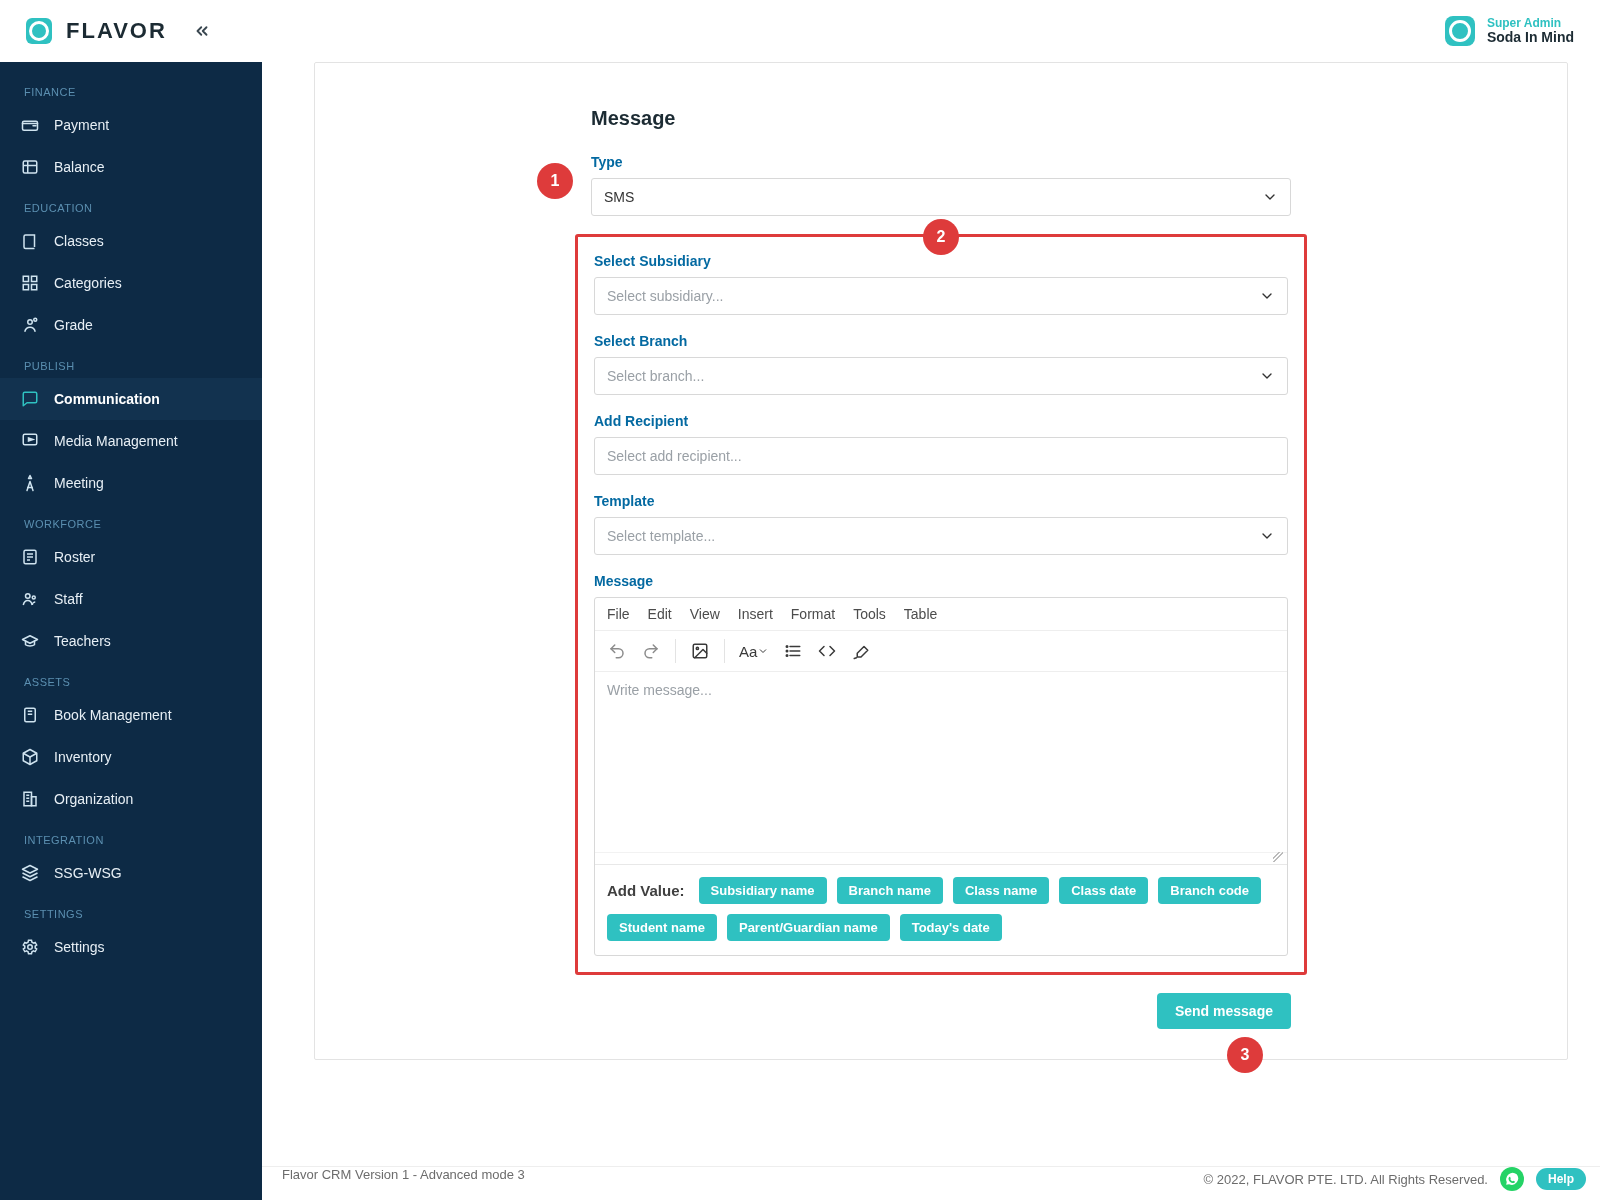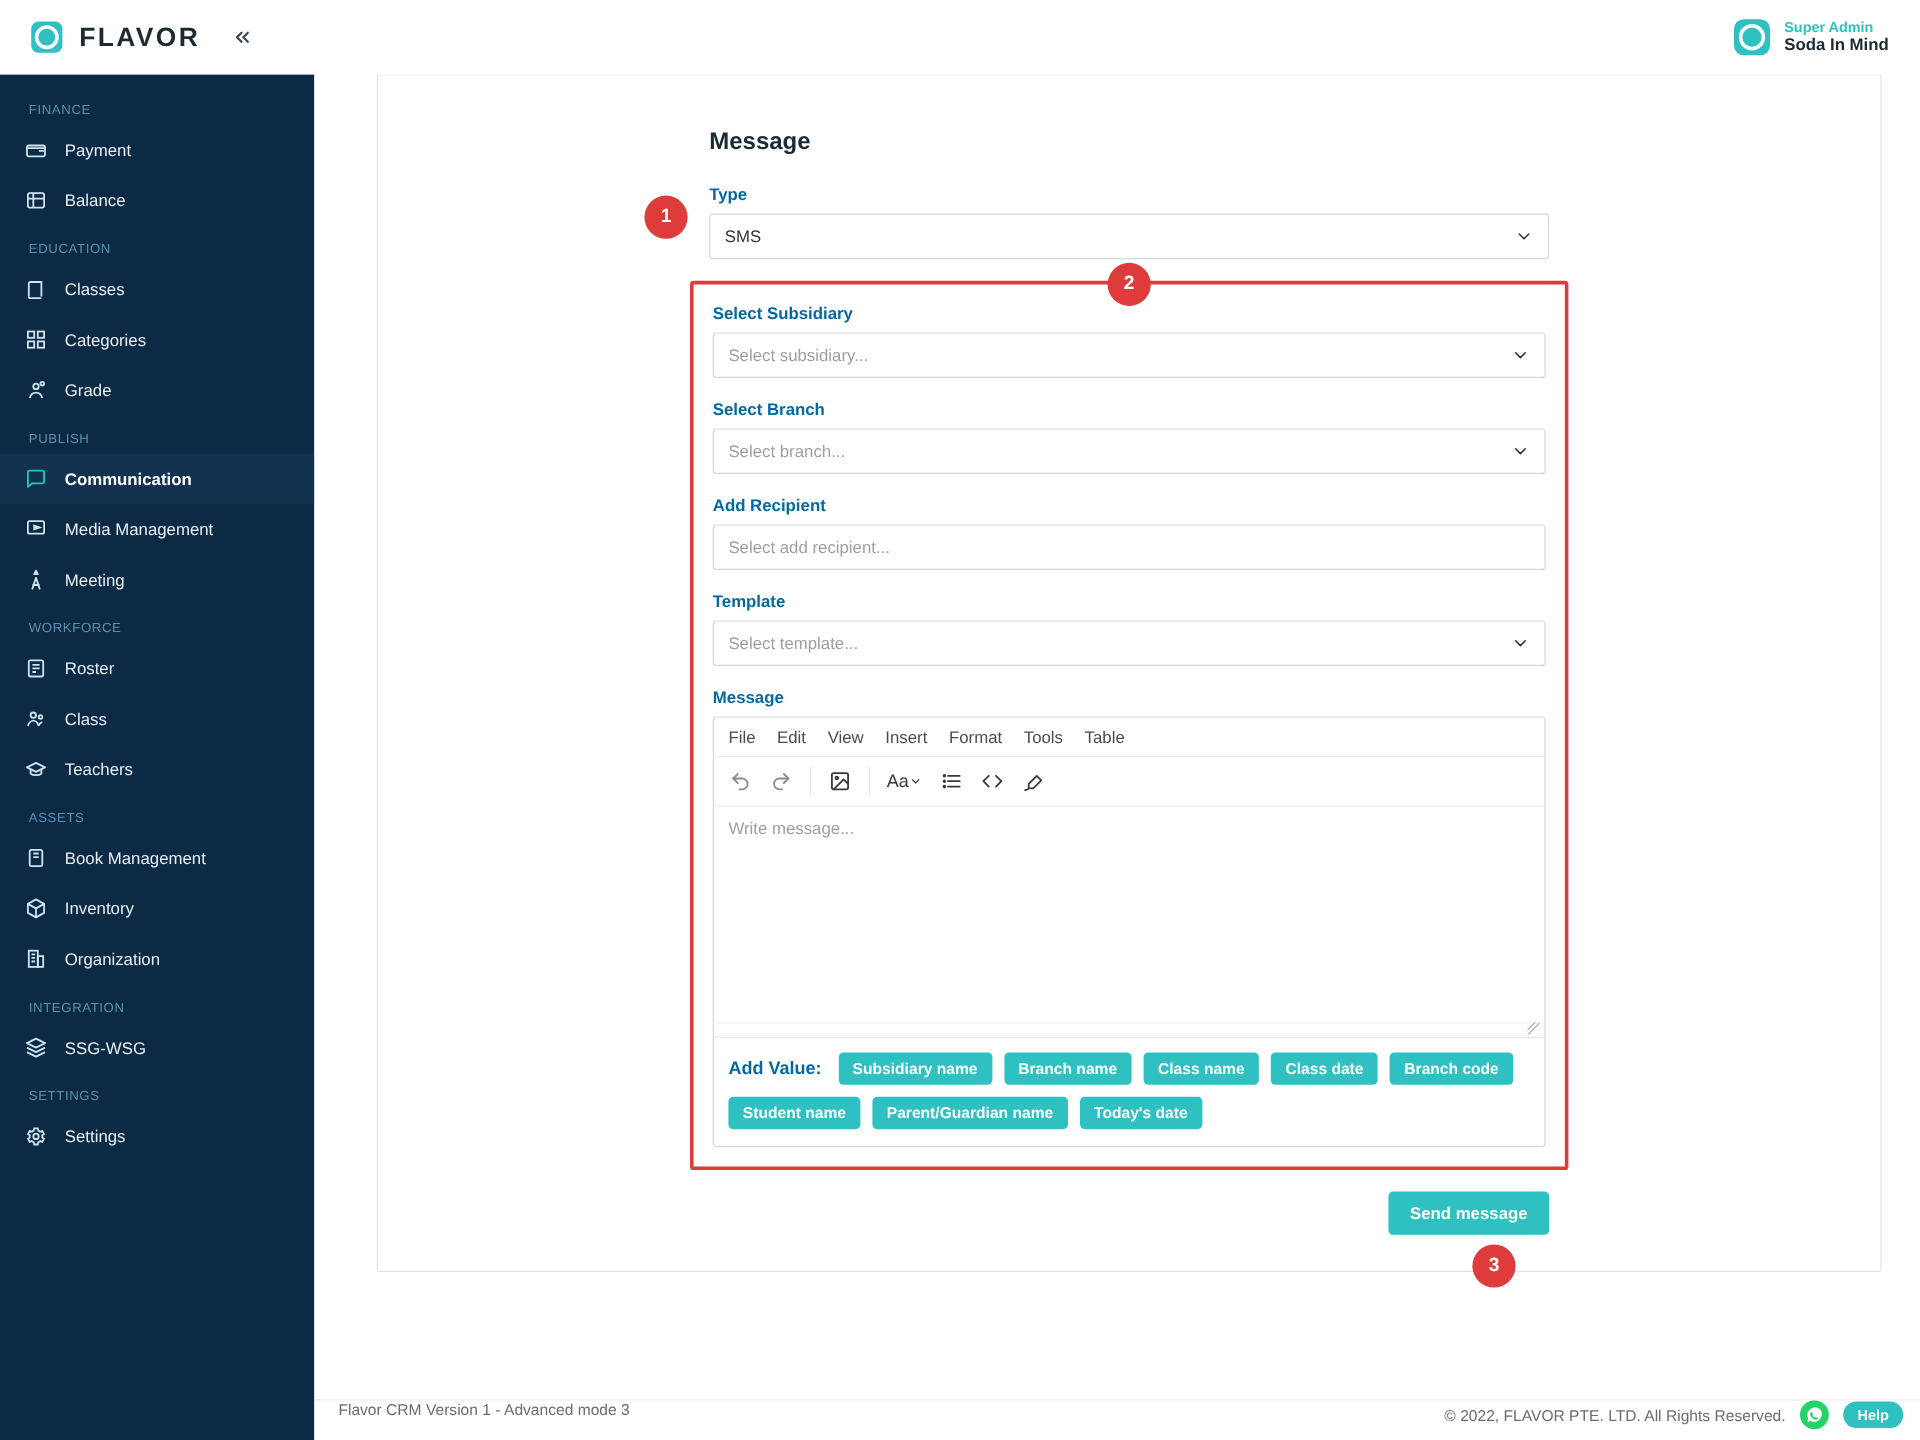--- a/index.html
+++ b/index.html
@@ -244,21 +244,21 @@
   .add-value {
     border-top: 1px solid #e8e8e8;
     padding: 12px 12px 14px 12px;
     display: flex;
     flex-wrap: wrap;
     align-items: center;
     gap: 10px;
   }
   .add-value .label {
     font-weight: 700;
-    color: #0369a1;
+    color: #404040;
     margin-right: 4px;
     font-size: 15px;
   }
   .chip {
     background: var(--teal);
     color: #fff;
     border-radius: 4px;
     padding: 6px 12px;
     font-size: 13px;
     font-weight: 600;
@@ -434,21 +434,21 @@
     </div>
     <div class="nav-item">
       <span class="icon-slot">
         <svg width="18" height="18" viewBox="0 0 24 24" fill="none" stroke="currentColor" stroke-width="2">
           <circle cx="9" cy="8" r="3"></circle>
           <circle cx="17" cy="10" r="2"></circle>
           <path d="M3 20c1-4 4-6 6-6s5 2 6 6"></path>
           <path d="M15 20c0-2 2-4 4-4"></path>
         </svg>
       </span>
-      <span>Class</span>
+      <span>Staff</span>
     </div>
     <div class="nav-item">
       <span class="icon-slot">
         <svg width="18" height="18" viewBox="0 0 24 24" fill="none" stroke="currentColor" stroke-width="2" stroke-linecap="round" stroke-linejoin="round">
           <path d="M22 10L12 5 2 10l10 5 10-5z"></path>
           <path d="M6 12v5c3 2 9 2 12 0v-5"></path>
         </svg>
       </span>
       <span>Teachers</span>
     </div>

